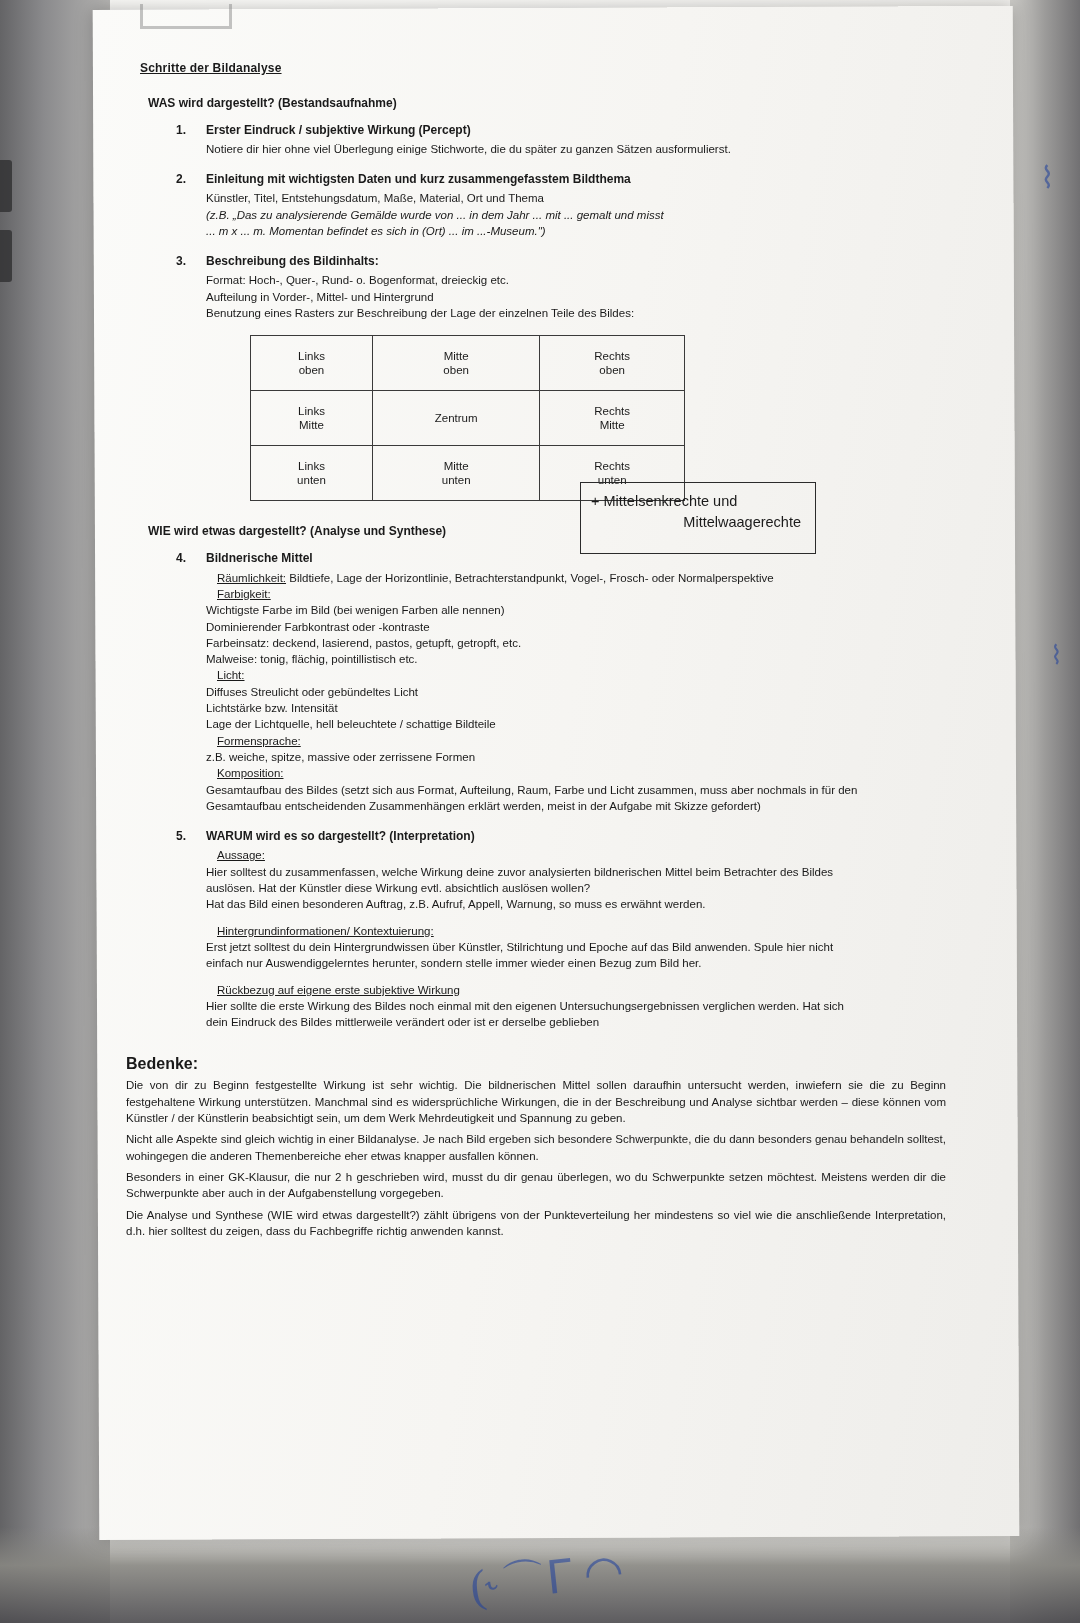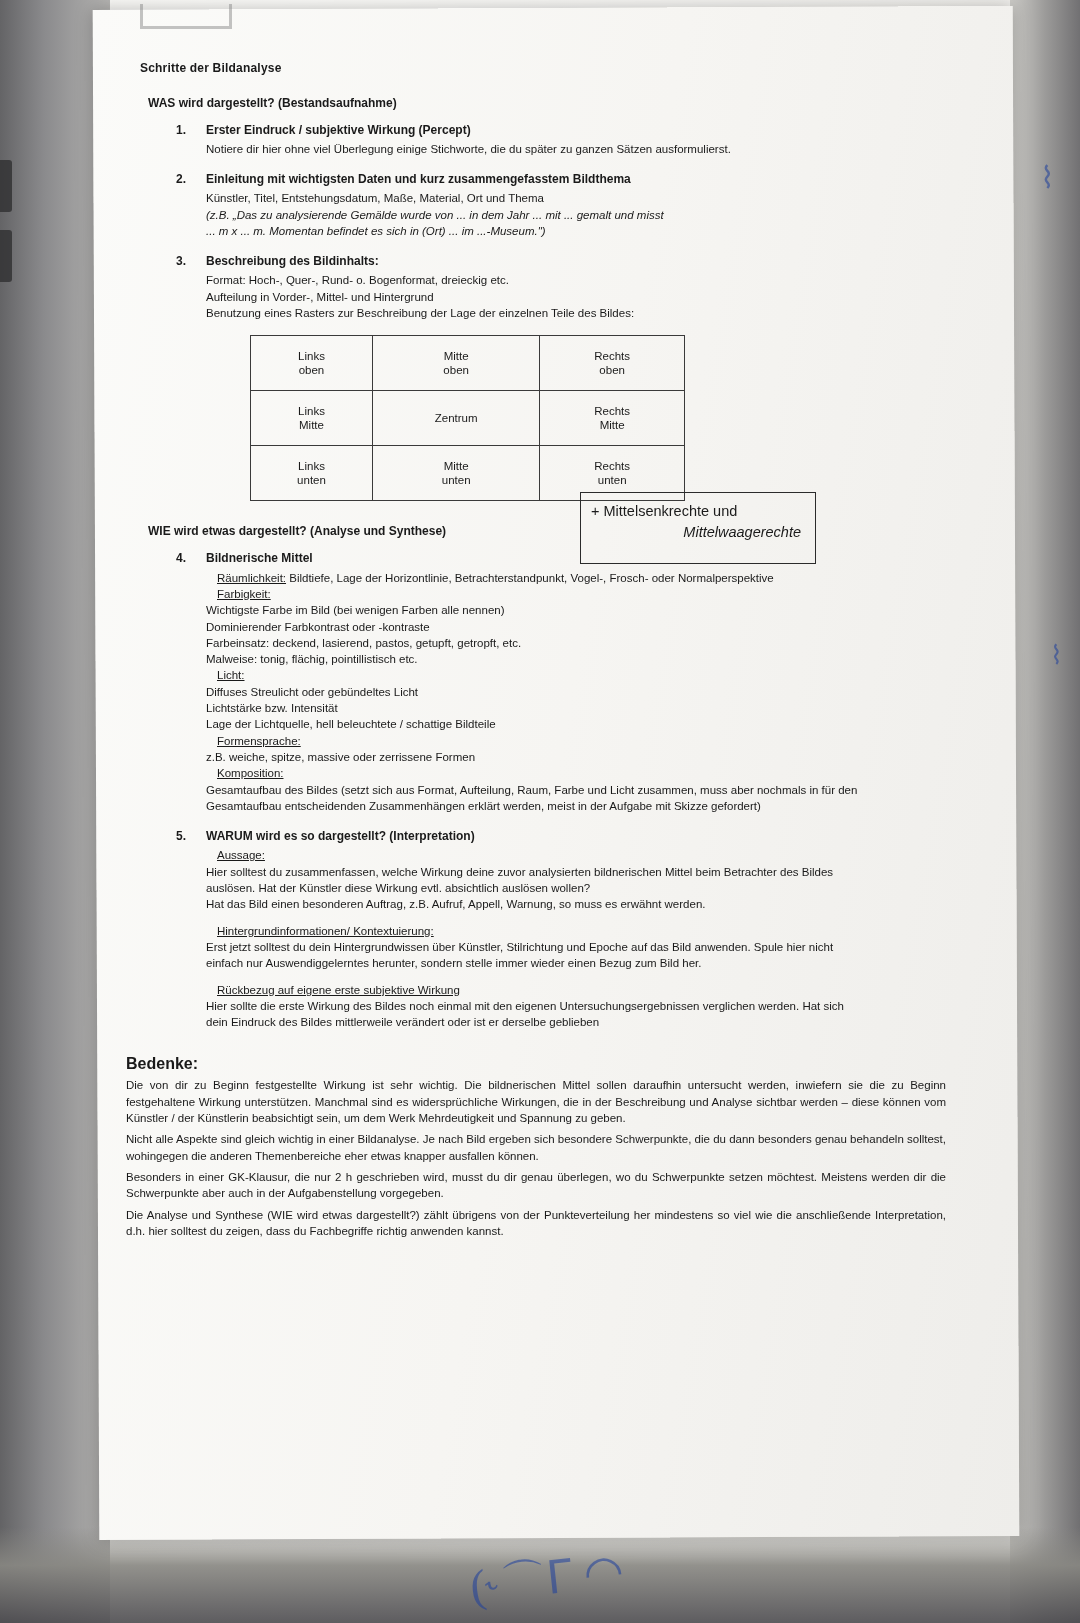--- a/index.html
+++ b/index.html
@@ -83,20 +83,21 @@
     color: #1a1a1a;
     font-size: 11.5px;
     line-height: 1.42;
   }
   .u { text-decoration: underline; padding-left: 11px; }
   .i { font-style: italic; }
 
   .doc-title {
     font-weight: bold;
     font-size: 12px;
+    text-decoration: underline;
     margin-bottom: 18px;
     letter-spacing: .2px;
   }
   .section-head {
     font-weight: bold;
     font-size: 12px;
     margin: 16px 0 10px 8px;
   }
   .item {
     display: flex;
@@ -127,32 +128,32 @@
     height: 50px;
     text-align: center;
     vertical-align: middle;
     font-size: 11.5px;
     line-height: 1.3;
     padding: 2px 4px;
   }
   .note-box {
     position: absolute;
     left: 580px;
-    top: 492px;
+    top: 482px;
     width: 236px;
     height: 72px;
     border: 1.5px solid #2b2b2b;
     font-family: "Liberation Sans", sans-serif;
     font-size: 14.5px;
     color: #1b1b1b;
     padding: 8px 10px;
     box-sizing: border-box;
     line-height: 1.45;
   }
-  .note-box .l2 { display: block; text-align: right; padding-right: 4px; font-style: italic; }
+  .note-box .l2 { display: block; text-align: right; padding-right: 4px; }
   .bedenke {
     margin: 22px 0 0 -14px;
     width: 820px;
   }
   .bedenke .bh {
     font-weight: bold;
     font-size: 16px;
     margin-bottom: 2px;
   }
   .bedenke p { margin: 0 0 5px 0; text-align: justify; }

